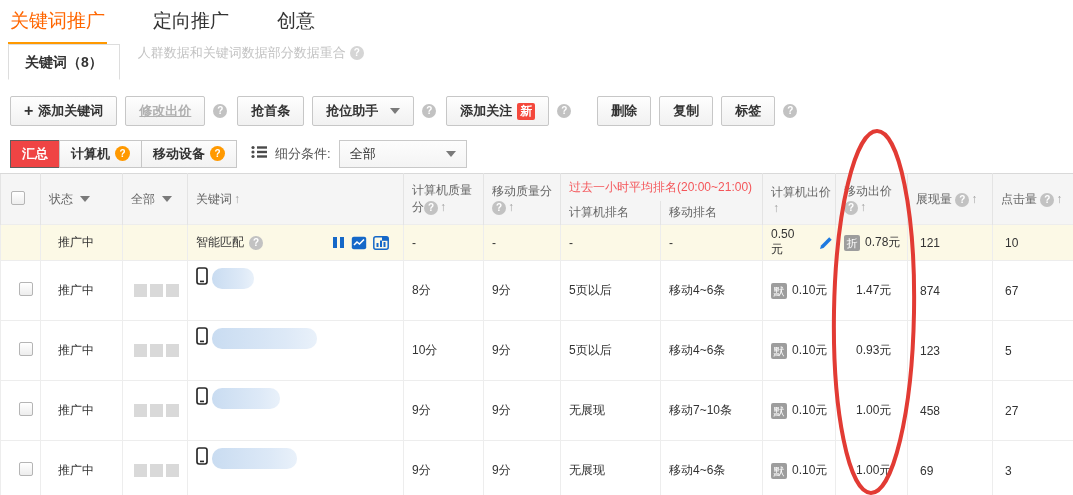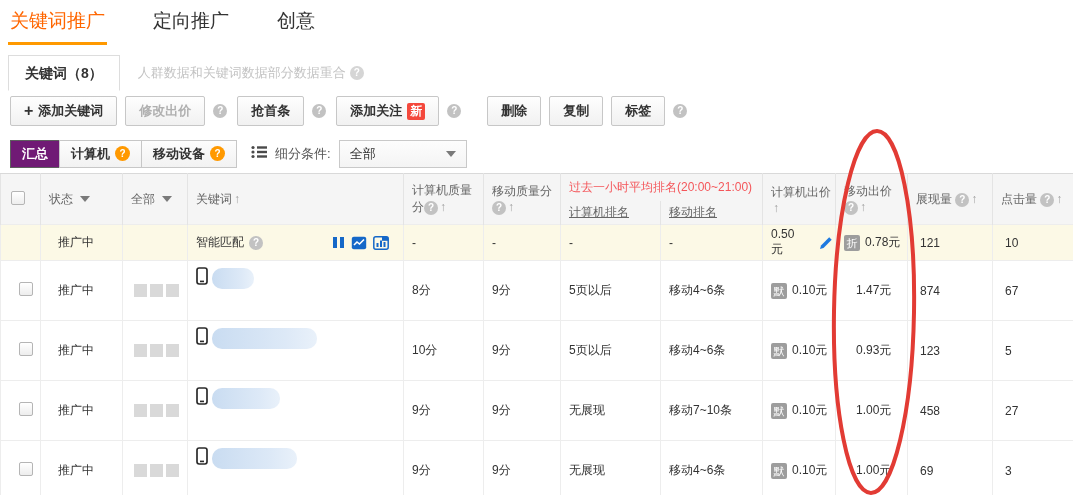--- a/index.html
+++ b/index.html
@@ -5,32 +5,32 @@
   * { margin:0; padding:0; box-sizing:border-box; }
   body { font-family:"Liberation Sans","DejaVu Sans",sans-serif; background:#fff; }
   .page { position:relative; width:1073px; height:495px; background:#fff; overflow:hidden; }
 
   
   .nav { position:absolute; top:4px; left:8px; display:flex; align-items:flex-start; }
   .nav-tab { font-size:19px; color:#333; margin-right:44px; padding:4px 2px 8px 2px; cursor:pointer; }
   .nav-tab.active { color:#f60; border-bottom:3px solid #f90; }
 
   
-  .subtabs { position:absolute; top:54px; left:8px; display:flex; align-items:center; height:37px; }
+  .subtabs { position:absolute; top:44px; left:8px; display:flex; align-items:flex-start; height:37px; }
   .subtab { height:36px; line-height:34px; padding:0 16px; border:1px solid #ddd; background:#fff; font-size:14px; color:#555; cursor:pointer; }
   .subtab.active { font-weight:bold; color:#333; border-bottom-color:#fff; }
   .subtab + .subtab { margin-left:-1px; }
   .subtab-note { margin-left:18px; font-size:13px; color:#c3c3c3; display:flex; align-items:center; gap:4px; }
 
   
   .toolbar { position:absolute; top:96px; left:10px; display:flex; align-items:center; }
   .btn { height:30px; line-height:28px; padding:0 13px; border:1px solid #c7c7c7; border-radius:2px;
          background:linear-gradient(#fefefe,#f1f1f1); font-size:13px; font-weight:600; color:#333;
          margin-right:8px; display:flex; align-items:center; gap:5px; cursor:pointer; white-space:nowrap; }
-  .btn.disabled { color:#b0b0b0; }
+  .btn.disabled { color:#b0b0b0;text-decoration:underline; }
   .plus { font-size:16px; font-weight:bold; color:#333; } .gap-m { width:16px; }
 
   
   .qi { display:inline-block; width:14px; height:14px; border-radius:50%; background:#c2c2c2; color:#fff;
         font-size:10px; font-weight:bold; text-align:center; line-height:14px; flex:none; }
   .qi.light { background:#d5d5d5; }
   .qi.orange { background:#f90; width:15px; height:15px; line-height:15px; }
   .qi.mr { margin-right:10px; }
 
   
@@ -41,36 +41,36 @@
   
   .dd-arrow { display:inline-block; width:0; height:0; border-left:5px solid transparent; border-right:5px solid transparent;
               border-top:6px solid #7a7a7a; margin-left:7px; vertical-align:middle; }
   .up { color:#a0a0a0; font-size:12px; font-weight:bold; margin-left:2px; }
 
   
   .filterbar { position:absolute; top:139px; left:10px; display:flex; align-items:center; height:29px; }
   .seg { height:28px; line-height:26px; padding:0 11px; border:1px solid #c7c7c7; background:linear-gradient(#fdfdfd,#f2f2f2);
          font-size:13px; font-weight:bold; color:#333; display:flex; align-items:center; gap:5px; cursor:pointer; }
   .seg + .seg { margin-left:-1px; }
-  .seg.active { background:#701a75; color:#fff; border-color:#5e5e5e; }
+  .seg.active { background:#ef4444; color:#fff; border-color:#5e5e5e; }
   .seg-label { font-size:13px; color:#555; margin:0 8px 0 6px; }
   .select { width:128px; height:28px; border:1px solid #c9c9c9; background:linear-gradient(#fdfdfd,#f4f4f4);
             display:flex; align-items:center; font-size:13px; color:#333; padding-left:10px; cursor:pointer; }
   .select .dd-arrow { margin-left:auto; margin-right:10px; }
   .listicon { margin-left:14px; margin-right:2px; }
 
   
   table.g { position:absolute; top:173px; left:0; width:1073px; border-collapse:collapse; table-layout:fixed; }
   .g th { background:#f5f5f5; font-weight:normal; font-size:12px; color:#666; text-align:left; padding:2px 2px 2px 8px;
           border-left:1px solid #e4e4e4; border-right:1px solid #e4e4e4; vertical-align:middle; }
   .g thead tr:first-child th { border-top:1px solid #d9d9d9; }
   .g thead { border-bottom:1px solid #e0e0e0; }
   .g td { font-size:12px; color:#333; padding:2px 2px 2px 8px; border:1px solid #ededed; vertical-align:middle; overflow:hidden; }
   .g .red-h { color:#f4565a;margin-top:8px; }
-  .g .sub-h { border-top:none;text-decoration:underline; }
+  .g .sub-h { border-top:none; }
   tr.r-sum { background:#fcf9e6; height:33px; }
   tr.r { height:60px; }
   .status { color:#2b9b2b; font-weight:normal; padding-left:17px !important; }
   .cb { display:inline-block; width:14px; height:14px; border:1px solid #b5b5b5; border-radius:2px;
         background:linear-gradient(#fff,#ededed); margin-left:10px; cursor:pointer; }
   .sq-group { display:flex; gap:3px; padding-left:3px; }
   .sq { width:13px; height:13px; background:#d9d9d9; }
   .kw-cell { vertical-align:top !important; padding-top:6px !important; }
   .kw-wrap { display:flex; align-items:flex-start; gap:4px; }
   .blob { height:21px; border-radius:10px; background:linear-gradient(90deg,#c9dcf1,#dde9f7 70%,#e9f1fa); margin-top:1px; }
@@ -107,20 +107,24 @@
       <span class="plus">+</span>
       <span>添加关键词</span>
     </div>
     <div class="btn disabled">
         <span>修改出价</span>
       </div>
     <span class="qi mr">?</span>
     <div class="btn">
         <span>抢首条</span>
       </div>
+    <div class="btn">
+      <span>抢位助手</span>
+      <span class="dd-arrow"></span>
+    </div>
     <span class="qi mr">?</span>
     <div class="btn">
       <span>添加关注</span>
       <span class="badge-new">新</span>
     </div>
     <span class="qi mr">?</span>
     <span class="gap-m"></span>
     <div class="btn">
         <span>删除</span>
       </div>

